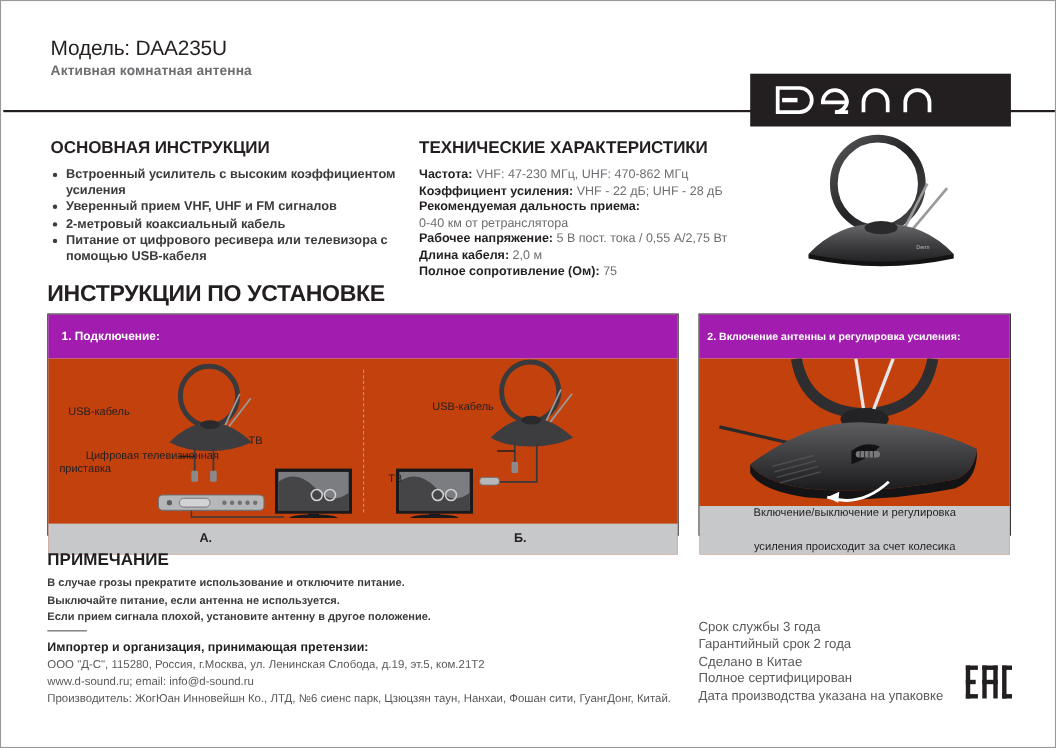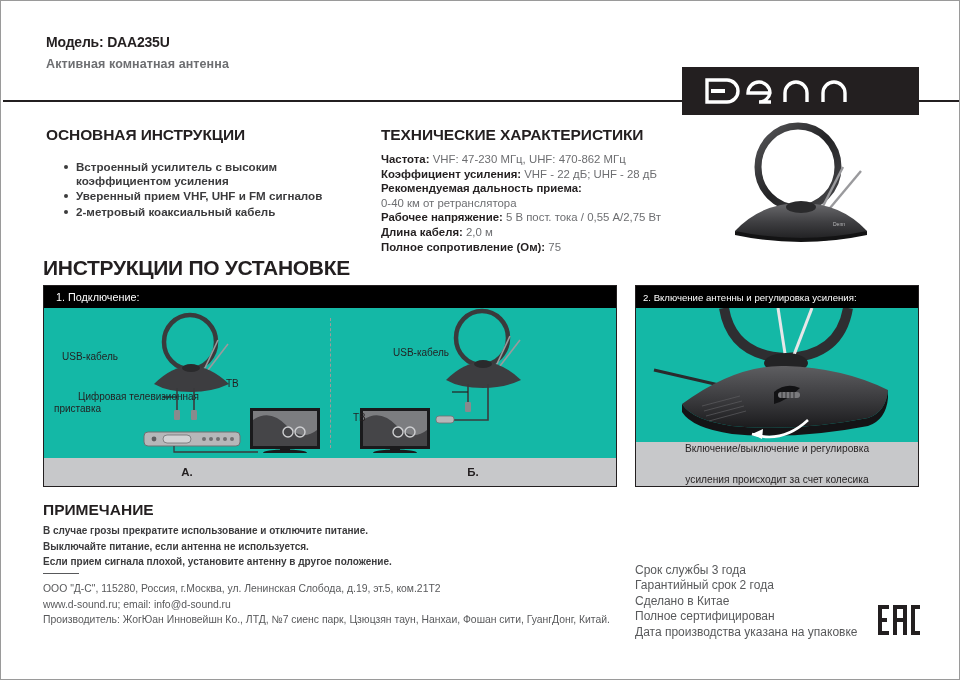--- a/index.html
+++ b/index.html
@@ -25,22 +25,22 @@
   
   .header {
     position: absolute;
     left: 0; top: 0;
     width: 960px;
     height: 112px;
   }
   .model-line {
     position: absolute;
     left: 45px; top: 33px;
-    font-size: 14px;
-    font-weight: bold;
+    font-size: 19px;
+    font-weight: normal;
     color: #231f20;
     letter-spacing: -0.2px;
     white-space: nowrap;
   }
   .subtitle-line {
     position: absolute;
     left: 45px; top: 56px;
     font-size: 12.5px;
     font-weight: bold;
     color: #6d6e71;
@@ -79,21 +79,21 @@
   }
   .sec-head {
     font-size: 15.5px;
     font-weight: bold;
     color: #231f20;
     letter-spacing: -0.1px;
     margin: 0 0 8px 0;
     white-space: nowrap;
   }
   ul.bullets {
-    margin: 16px;
+    margin: 0;
     padding: 0;
     list-style: none;
   }
   ul.bullets li {
     position: relative;
     padding-left: 14px;
     font-size: 11.6px;
     font-weight: bold;
     color: #3b3b3d;
     line-height: 14.2px;
@@ -155,38 +155,38 @@
     position: absolute;
     box-sizing: border-box;
     border: 1px solid #231f20;
     background: #ffffff;
   }
   .panel-1 { left: 42px;  top: 284px; width: 574px; height: 202px; }
   .panel-2 { left: 634px; top: 284px; width: 284px; height: 202px; }
 
   .panel-title {
     box-sizing: border-box;
-    height: 22px;
-    background: #000000;
+    height: 40px;
+    background: #a21caf;
     color: #ffffff;
     font-size: 10.8px;
-    font-weight: normal;
+    font-weight: bold;
     display: flex;
     align-items: center;
     padding-left: 12px;
     white-space: nowrap;
     overflow: hidden;
   }
   .panel-2 .panel-title { font-size: 9.6px; padding-left: 7px; }
 
   .panel-body {
     position: relative;
     width: 100%;
     height: calc(100% - 22px);
-    background: #14b8a6;
+    background: #c2410c;
   }
 
   .vdivider {
     position: absolute;
     left: 50%;
     top: 10px;
     bottom: 38px;
     width: 0;
     border-left: 1px dashed #9c9c9c;
   }
@@ -329,20 +329,21 @@
       </svg>
     </div>
   </div>
 
   <div class="col-basic">
     <div class="sec-head">ОСНОВНАЯ ИНСТРУКЦИИ</div>
     <ul class="bullets">
       <li>Встроенный усилитель с высоким коэффициентом усиления</li>
       <li>Уверенный прием VHF, UHF и FM сигналов</li>
       <li>2-метровый коаксиальный кабель</li>
+      <li>Питание от цифрового ресивера или телевизора с помощью USB-кабеля</li>
     </ul>
   </div>
 
   <div class="col-tech">
     <div class="sec-head">ТЕХНИЧЕСКИЕ ХАРАКТЕРИСТИКИ</div>
 
     <div class="spec-row">
       <span class="k">Частота:</span>
       <span class="v">VHF: 47-230 МГц, UHF: 470-862 МГц</span>
     </div>
@@ -523,23 +524,24 @@
 
   <div class="note-head">ПРИМЕЧАНИЕ</div>
   <div class="note-lines">
     <div>В случае грозы прекратите использование и отключите питание.</div>
     <div>Выключайте питание, если антенна не используется.</div>
     <div>Если прием сигнала плохой, установите антенну в другое положение.</div>
   </div>
   <div class="short-rule"></div>
 
   <div class="importer">
+    <div class="imp-head">Импортер и организация, принимающая претензии:</div>
     <div class="imp-line">ООО "Д-С", 115280, Россия, г.Москва, ул. Ленинская Слобода, д.19, эт.5, ком.21Т2</div>
     <div class="imp-line">www.d-sound.ru; email: info@d-sound.ru</div>
-    <div class="imp-line">Производитель: ЖогЮан Инновейшн Ко., ЛТД, №7 сиенс парк, Цзюцзян таун, Нанхаи, Фошан сити, ГуангДонг, Китай.</div>
+    <div class="imp-line">Производитель: ЖогЮан Инновейшн Ко., ЛТД, №6 сиенс парк, Цзюцзян таун, Нанхаи, Фошан сити, ГуангДонг, Китай.</div>
   </div>
 
   <div class="footer-right">
     <div>Срок службы 3 года</div>
     <div>Гарантийный срок 2 года</div>
     <div>Сделано в Китае</div>
     <div>Полное сертифицирован</div>
     <div>Дата производства указана на упаковке</div>
   </div>
 

